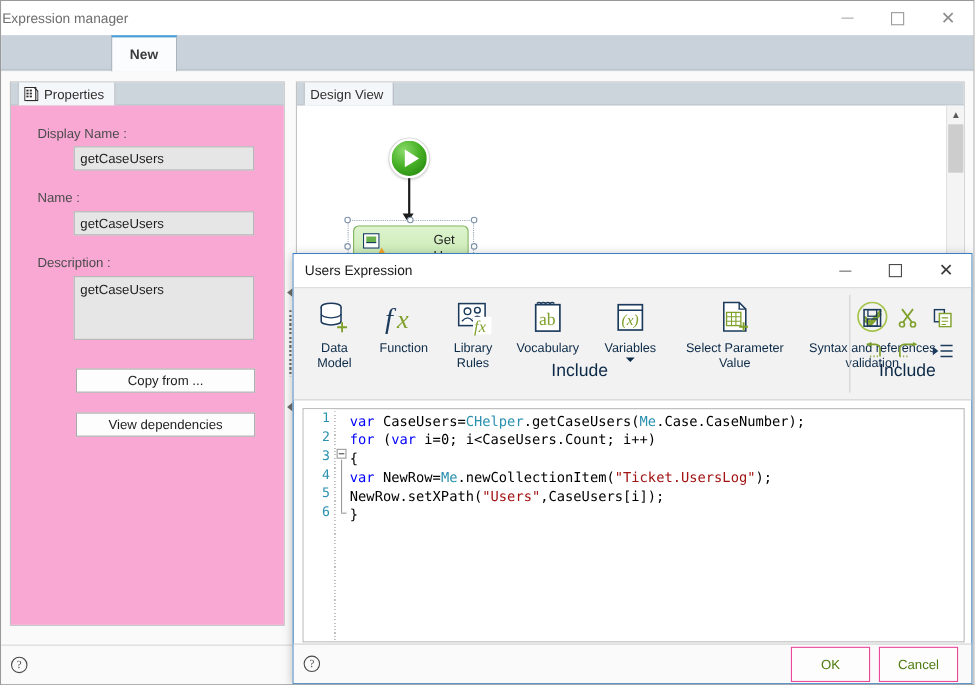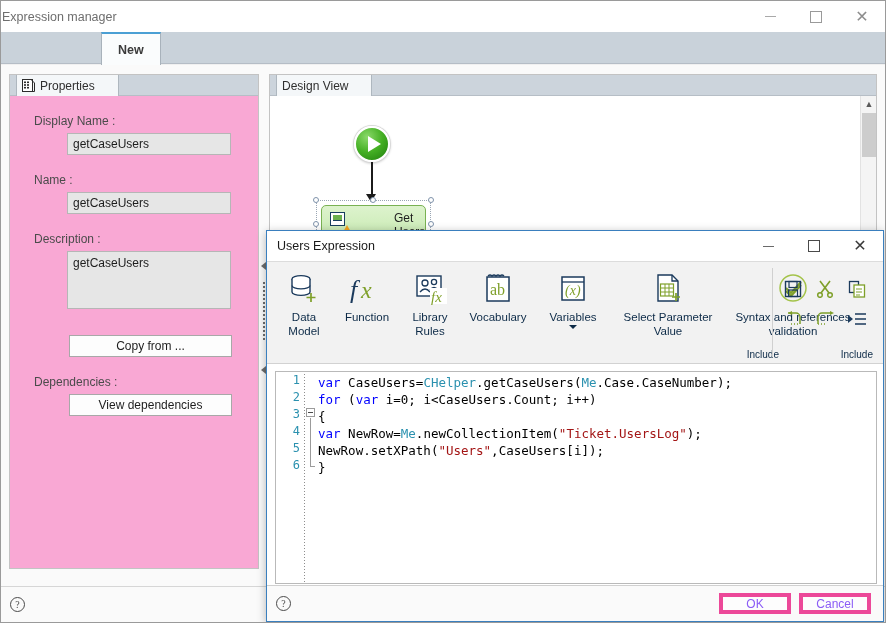--- a/index.html
+++ b/index.html
@@ -86,21 +86,21 @@
   }
   .panel-tabrow {
     position: relative;
     height: 21px;
     background: #ccd4dc;
     border-bottom: 1px solid #b6bec6;
   }
   .panel-tab {
     position: absolute; left: 6px; top: 0;
     height: 21px;
-    padding: 0 23px 0 5px;
+    padding: 0 9px 0 5px;
     display: flex; align-items: center; gap: 5px;
     background: #f4f7f9;
     border-left: 1px solid #aeb7bf;
     border-right: 1px solid #aeb7bf;
     font-size: 12px; color: #2f2f2f;
   }
   .props-body {
     position: absolute; left: 0; top: 21px; right: 0; bottom: 0;
     background: #f9a8d4;
     border-top: none;
@@ -329,23 +329,23 @@
   }
   .caret-dn {
     margin-top: 1px;
     width: 0; height: 0;
     border-left: 4px solid transparent;
     border-right: 4px solid transparent;
     border-top: 4px solid #0c2a47;
   }
   .grp-label {
     position: absolute;
-    bottom: 3px;
-    font-size: 10px; color: #0c2a47;
-    text-align: right;
+    bottom: 16px;
+    font-size: 16px; color: #0c2a47;
+    text-align: center;
   }
   .rib-divider {
     position: absolute; top: 6px; bottom: 6px;
     width: 1px; background: #d0d0d0;
   }
   .fmt-grid {
     position: absolute; right: 10px; top: 12px;
     width: 96px;
     display: grid;
     grid-template-columns: repeat(3, 32px);
@@ -419,24 +419,24 @@
     background: #fafafa;
     border-top: 1px solid #d0d0d0;
     display: flex; align-items: center;
   }
   .dlg-foot .help-circ { margin-left: 9px; }
   .foot-btns {
     position: absolute; right: 12px;
     display: flex; gap: 8px;
   }
   .dbtn {
-    width: 72px; height: 21px;
+    width: 72px; height: 32px;
     background: #fdfdfd;
-    border: 4px solid #ec4899;
-    font-size: 12px; color: #8b5cf6;
+    border: 1px solid #ec4899;
+    font-size: 12px; color: #4d7c0f;
     display: flex; align-items: center; justify-content: center;
     font-family: "Liberation Sans", sans-serif;
   }
 </style>
 </head>
 <body>
 
 <div id="app">
 
   <div class="titlebar">
@@ -485,21 +485,20 @@
         <div class="fld-input">getCaseUsers</div>
         <div class="sp18"></div>
         <div class="fld-label">Name :</div>
         <div class="fld-input">getCaseUsers</div>
         <div class="sp18"></div>
         <div class="fld-label">Description :</div>
         <div class="fld-area">getCaseUsers</div>
         <div style="height:26px"></div>
         <div class="btn-plain">Copy from ...</div>
         <div class="sp18"></div>
-        <div class="fld-label">Dependencies :</div>
         <div class="btn-plain">View dependencies</div>
       </div>
     </div>
 
     <div class="splitter">
       <div class="split-arr" style="top:38%;"></div>
       <div class="split-grip"></div>
       <div class="split-arr" style="top:59%;"></div>
     </div>
 

